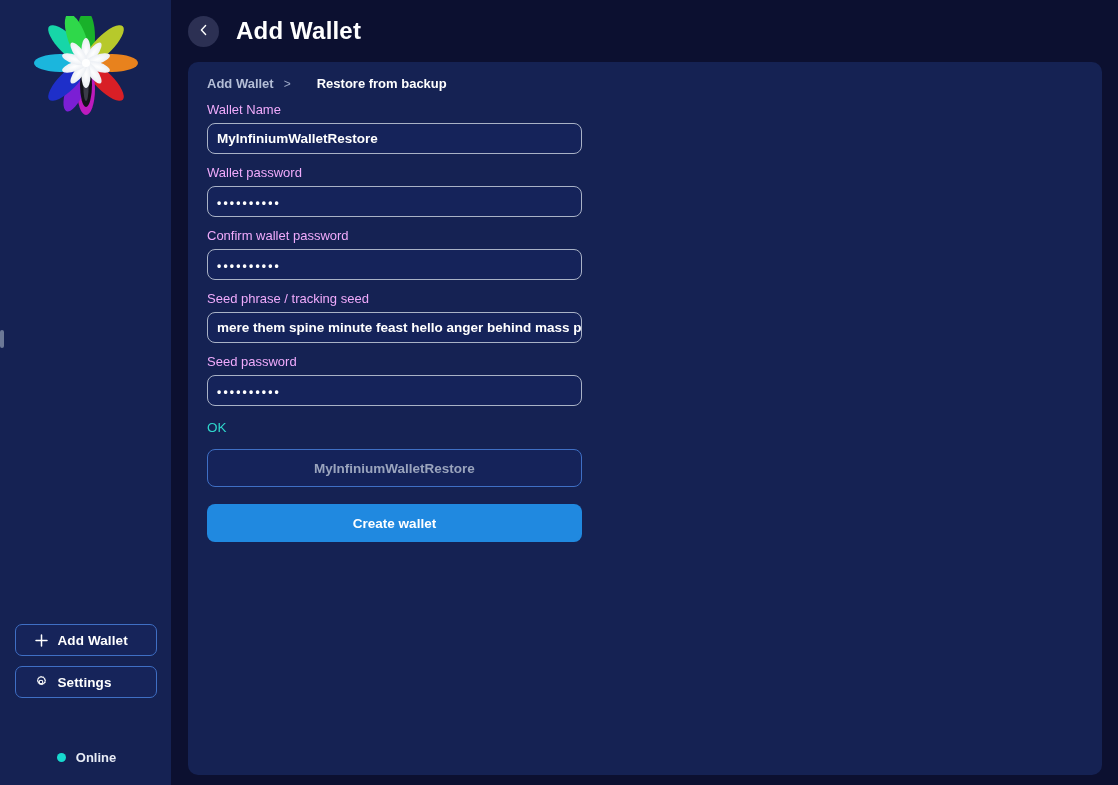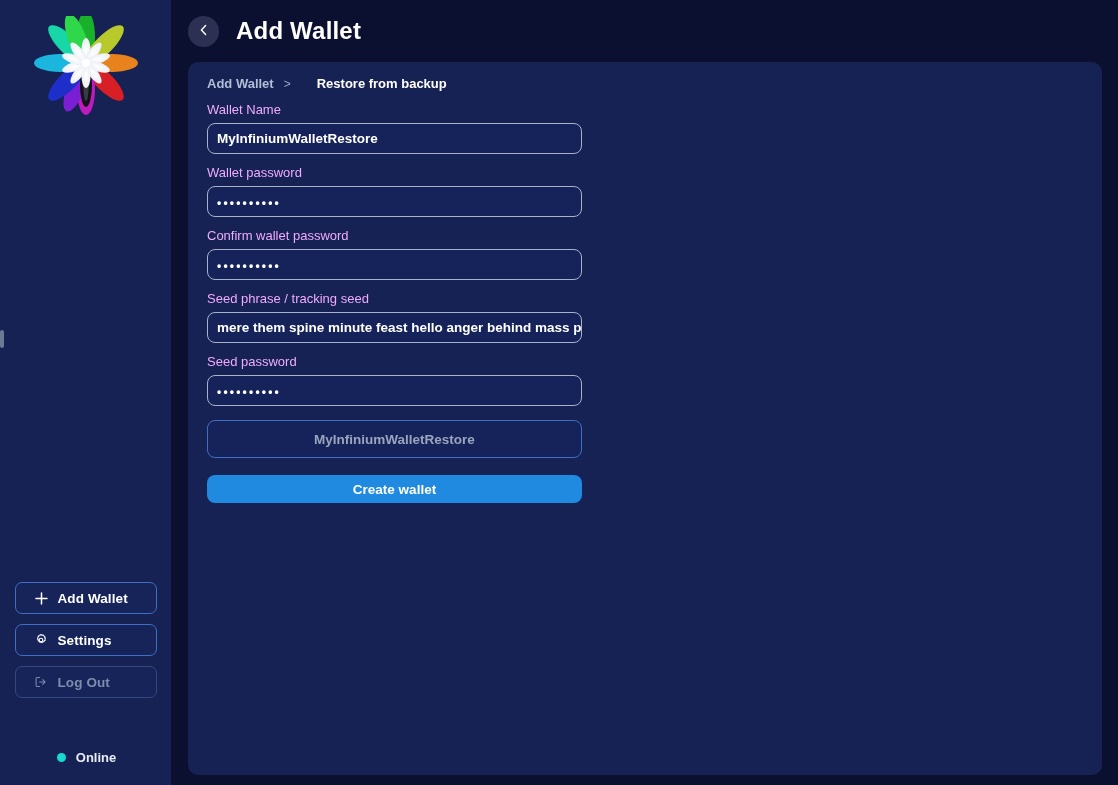--- a/index.html
+++ b/index.html
@@ -239,21 +239,21 @@
     font-weight: bold;
     display: flex;
     align-items: center;
     justify-content: center;
     cursor: pointer;
     font-family: "Liberation Sans", sans-serif;
   }
 
   .create-btn {
     width: 375px;
-    height: 28px;
+    height: 38px;
     margin-top: 17px;
     border-radius: 8px;
     background: #2089e0;
     border: none;
     color: #ffffff;
     font-size: 13.5px;
     font-weight: bold;
     display: flex;
     align-items: center;
     justify-content: center;
@@ -331,29 +331,20 @@
       <div class="side-btn">
         <span class="ic">
           <svg width="14" height="14" viewBox="0 0 24 24">
             <path fill="none" stroke="#ffffff" stroke-width="1.8" d="M12 2.6l1.6 1.1 1.9-.4.9 1.7 1.9.5-.1 1.9 1.4 1.3-.9 1.7.5 1.9-1.7.9-.6 1.9-1.9-.1-1.4 1.3-1.6-1-1.9.5-.9-1.7-1.9-.6.1-1.9-1.4-1.3.9-1.7-.4-1.9 1.6-.9.6-1.9 1.9.1z"></path>
             <circle cx="12" cy="12" r="3.1" fill="none" stroke="#ffffff" stroke-width="1.8"></circle>
           </svg>
         </span>
         <span>Settings</span>
       </div>
 
-      <div class="side-btn disabled">
-        <span class="ic">
-          <svg width="14" height="14" viewBox="0 0 20 20">
-            <path fill="none" stroke="#7e8cab" stroke-width="1.5" stroke-linecap="round" stroke-linejoin="round" d="M8 3.5H4.5A1.5 1.5 0 0 0 3 5v10a1.5 1.5 0 0 0 1.5 1.5H8"></path>
-            <path fill="none" stroke="#7e8cab" stroke-width="1.5" stroke-linecap="round" stroke-linejoin="round" d="M12.5 6.5L16 10l-3.5 3.5M16 10H8"></path>
-          </svg>
-        </span>
-        <span>Log Out</span>
-      </div>
 
     </div>
 
     <div class="status-row">
       <span class="status-dot"></span>
       <span class="status-label">Online</span>
     </div>
 
   </div>
 
@@ -398,20 +389,21 @@
         <div class="field-label">Seed phrase / tracking seed</div>
         <div class="text-input">
           <span>mere them spine minute feast hello anger behind mass poetry...</span>
         </div>
 
         <div class="field-label">Seed password</div>
         <div class="text-input">
           <span class="pw-dots">••••••••••</span>
         </div>
 
+        <div class="ok-status">OK</div>
 
         <div class="wallet-name-btn">MyInfiniumWalletRestore</div>
 
         <div class="create-btn">Create wallet</div>
 
       </div>
     </div>
   </div>
 </div>
 

